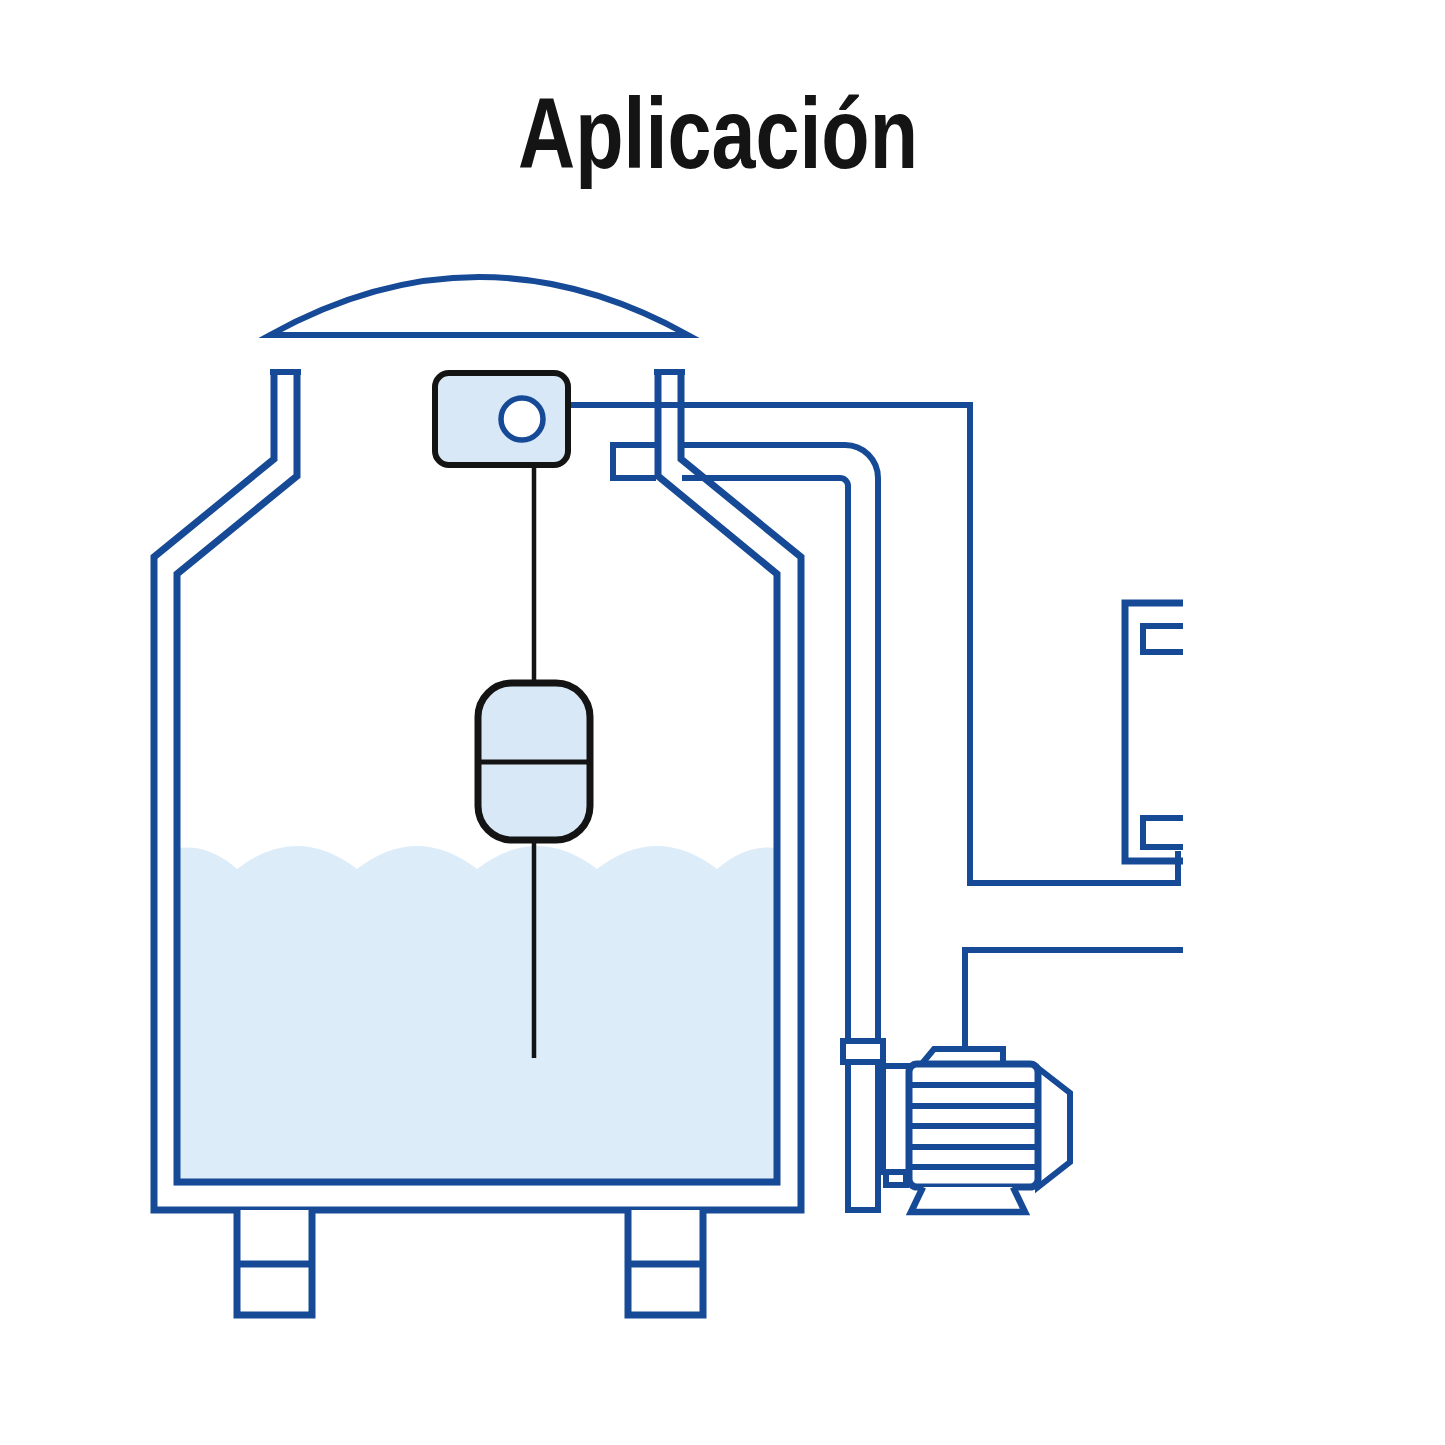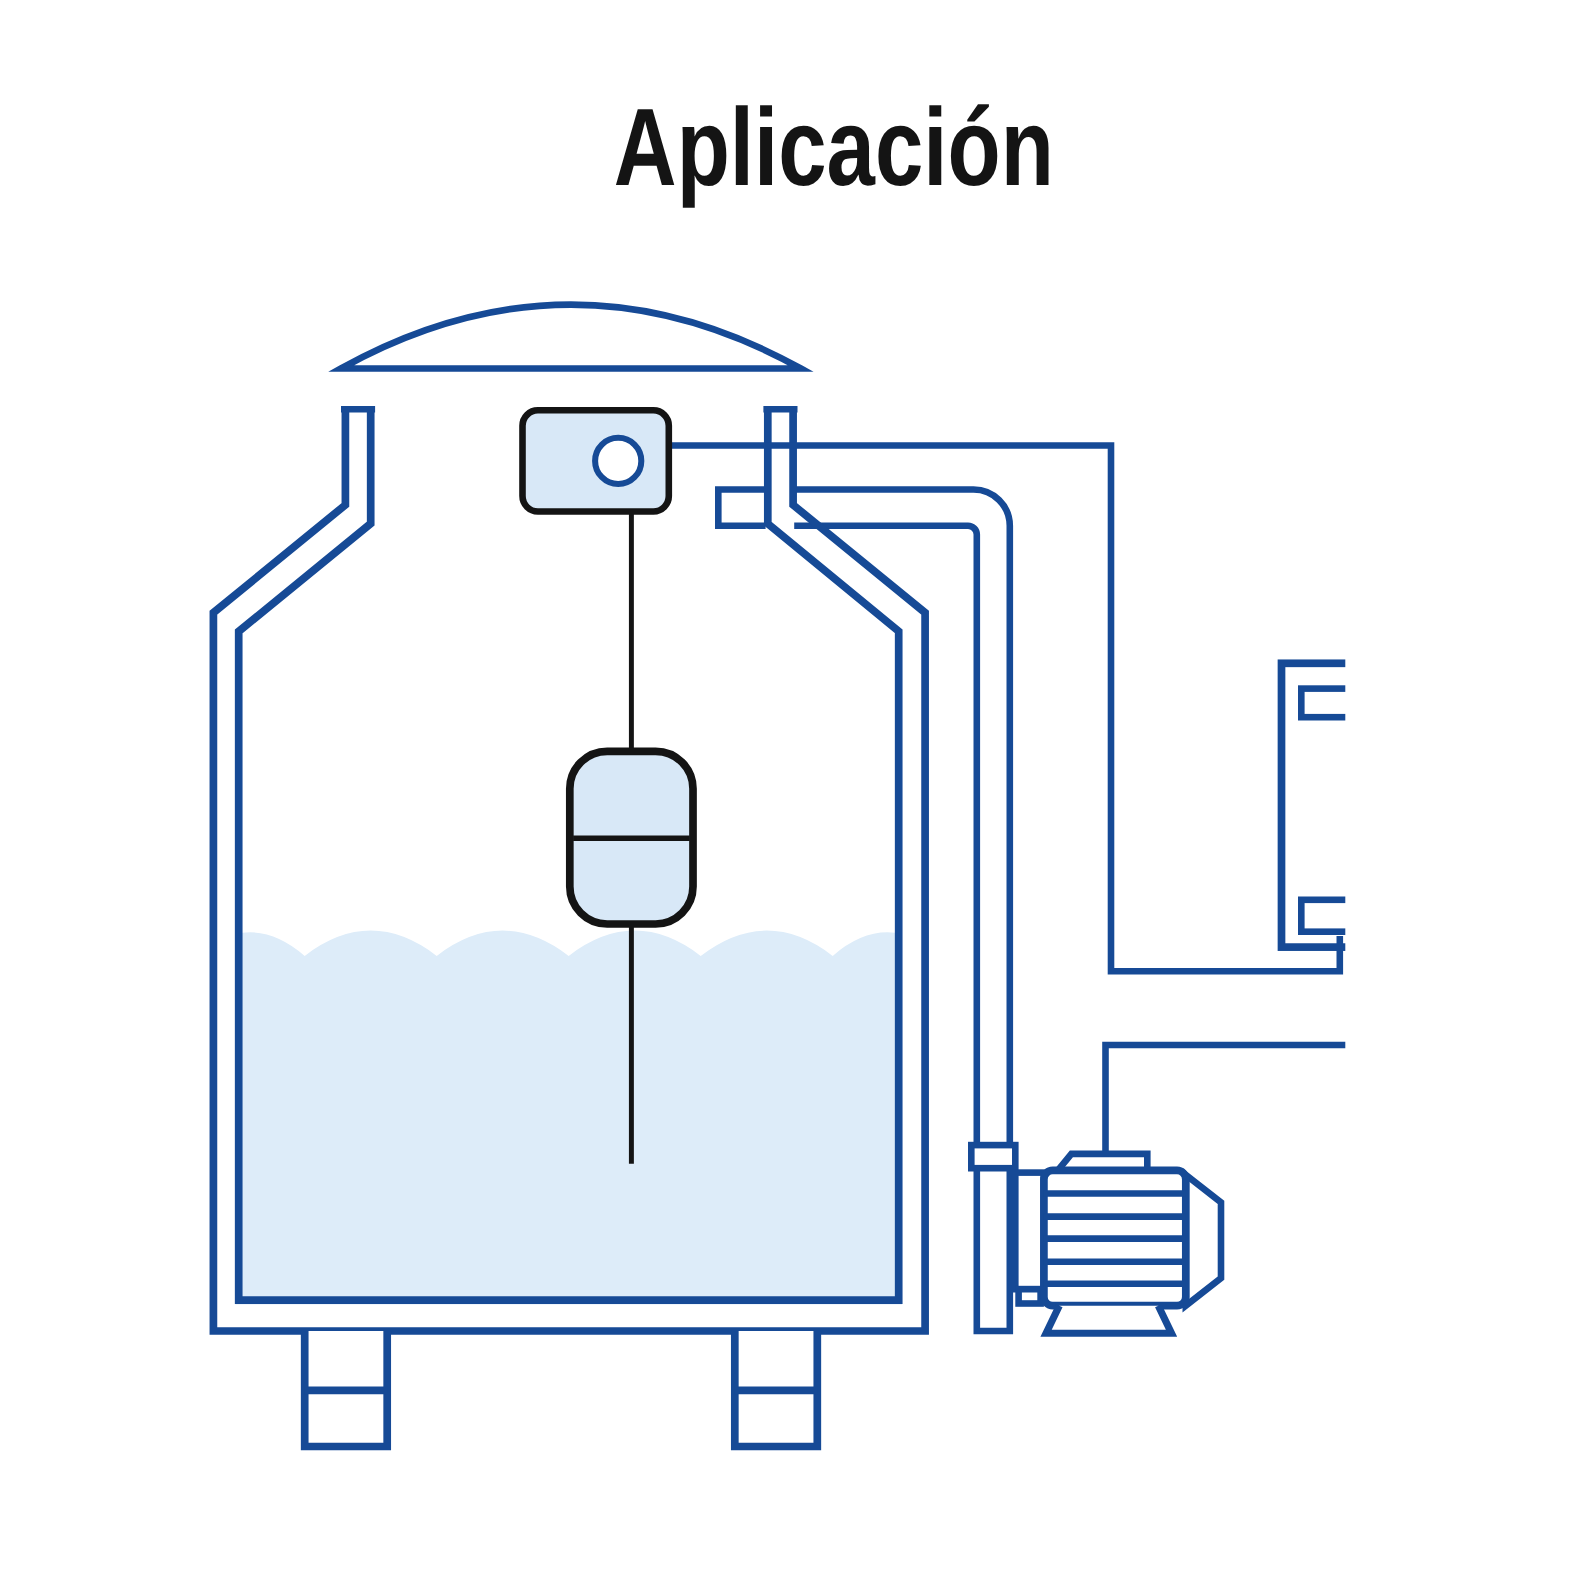--- a/index.html
+++ b/index.html
@@ -3,21 +3,20 @@
 <meta charset="utf-8">
 <style>
   html, body { margin: 0; padding: 0; }
   .stage {
     position: relative;
     width: 1183px;
     height: 1445px;
     background: var(--background, #ffffff);
     font-family: "Liberation Sans", sans-serif;
     overflow: hidden;
-    margin-left: 40px;
   }
   svg { display: block; }
   
   .s  { stroke: var(--line-blue, #164a96); fill: none; stroke-linejoin: miter; stroke-linecap: butt; }
   .sf { stroke: var(--line-blue, #164a96); fill: #ffffff; stroke-linejoin: miter; }
   
   .k  { stroke: var(--line-black, #141414); fill: none; }
   .kf { stroke: var(--line-black, #141414); fill: var(--fill-light-blue, #d8e8f7); stroke-linejoin: round; }
   .water { fill: var(--water-blue, #ddecf9); }
   .mask  { fill: #ffffff; }

